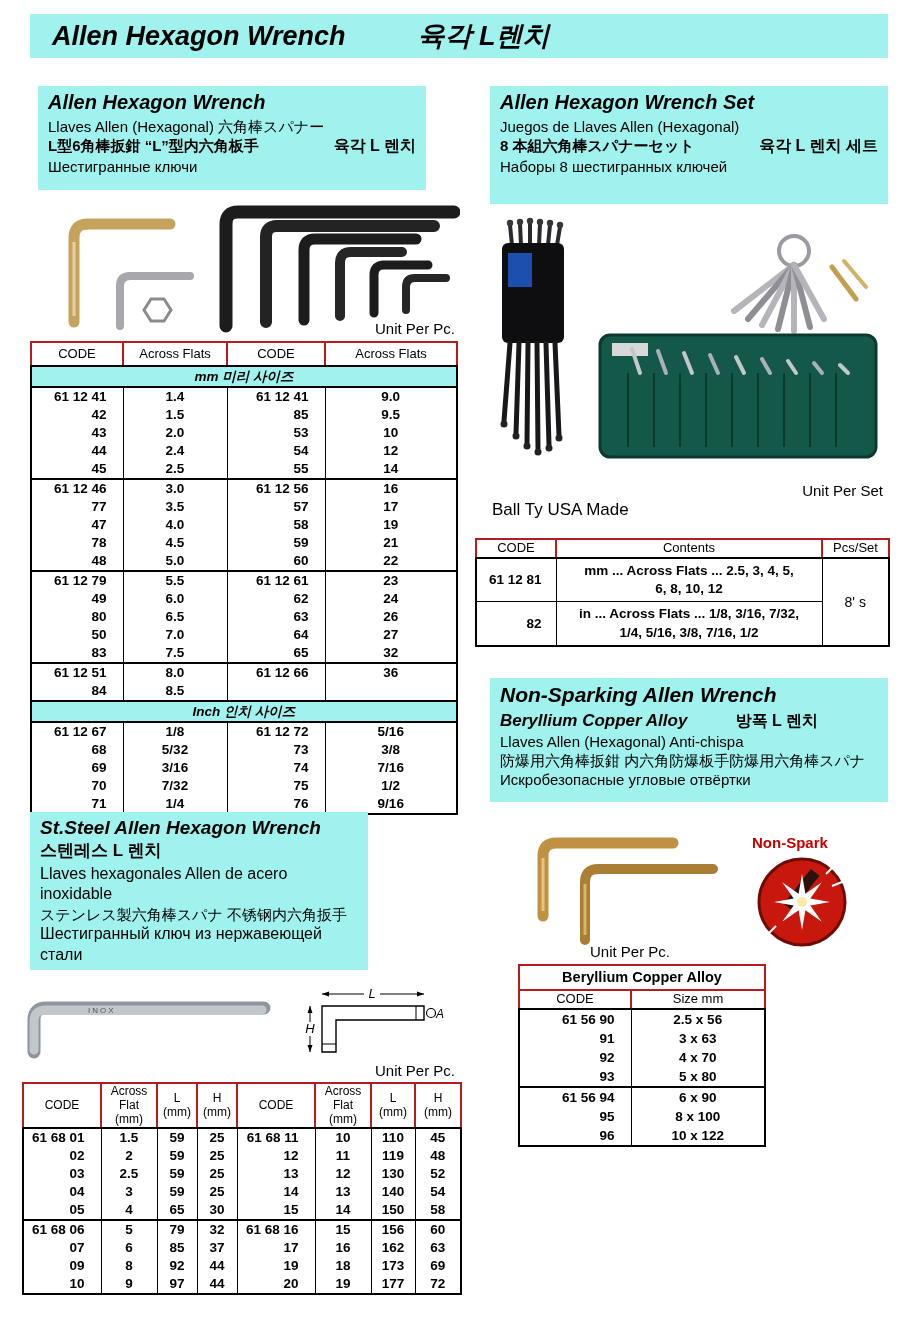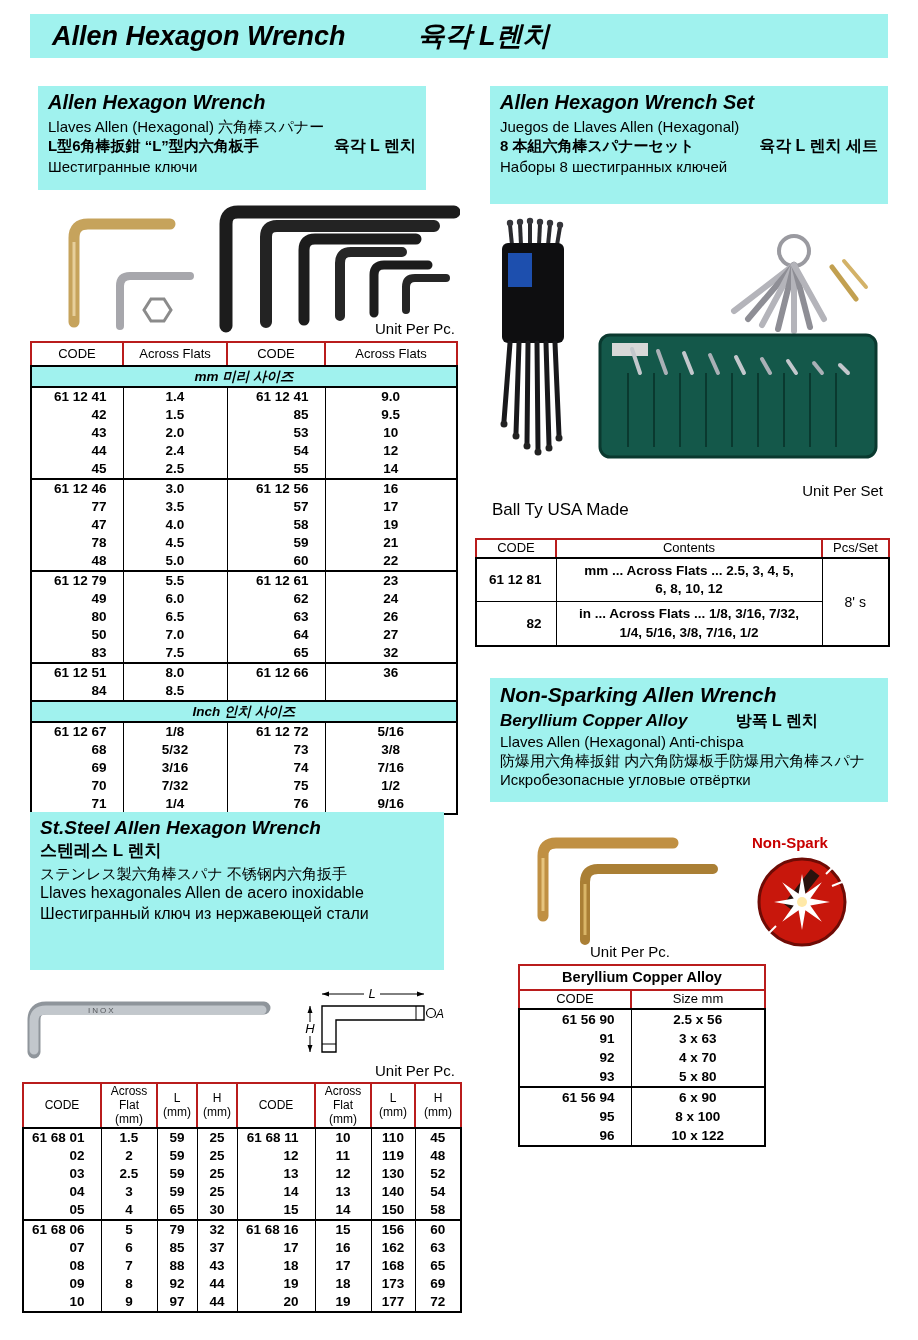--- a/index.html
+++ b/index.html
@@ -240,25 +240,25 @@
         </tr>
         <tr>
           <td>71</td>
           <td>1/4</td>
           <td>76</td>
           <td>9/16</td>
         </tr>
       </tbody>
   </table>
 
-  <section class="box" style="left:30px; top:812px; width:414px; height:158px;">
+  <section class="box" style="left:30px; top:812px; width:338px; height:158px;">
     <div class="box-title" style="font-size:19px; margin-bottom:0;">St.Steel Allen Hexagon Wrench</div>
     <div class="box-title2">스텐레스 L 렌치</div>
+    <div class="box-line" style="font-size:16px;">Llaves hexagonales Allen de acero inoxidable</div>
     <div class="box-line" style="font-size:15px;">ステンレス製六角棒スパナ 不锈钢内六角扳手</div>
-    <div class="box-line" style="font-size:16px;">Llaves hexagonales Allen de acero inoxidable</div>
     <div class="box-line" style="font-size:16px;">Шестигранный ключ из нержавеющей стали</div>
   </section>
 
   <svg class="abs" style="left:18px; top:984px;" width="260" height="78" viewBox="0 0 260 78">
     <path d="M16 68 V36 Q16 24 28 24 H246" stroke="#8f959b" stroke-width="13" fill="none" stroke-linecap="round"></path>
     <path d="M16 66 V37 Q16 26 28 26 H244" stroke="#c2c7cc" stroke-width="9" fill="none" stroke-linecap="round"></path>
     <text x="70" y="29" font-size="8" letter-spacing="2" fill="#55585c">INOX</text>
   </svg>
 
   <svg class="abs" style="left:286px; top:982px;" width="160" height="88" viewBox="0 0 160 88">
@@ -373,30 +373,20 @@
         </tr>
         <tr>
           <td>07</td>
           <td>6</td>
           <td>85</td>
           <td>37</td>
           <td>17</td>
           <td>16</td>
           <td>162</td>
           <td>63</td>
-        </tr>
-        <tr>
-          <td>08</td>
-          <td>7</td>
-          <td>88</td>
-          <td>43</td>
-          <td>18</td>
-          <td>17</td>
-          <td>168</td>
-          <td>65</td>
         </tr>
         <tr>
           <td>09</td>
           <td>8</td>
           <td>92</td>
           <td>44</td>
           <td>19</td>
           <td>18</td>
           <td>173</td>
           <td>69</td>

